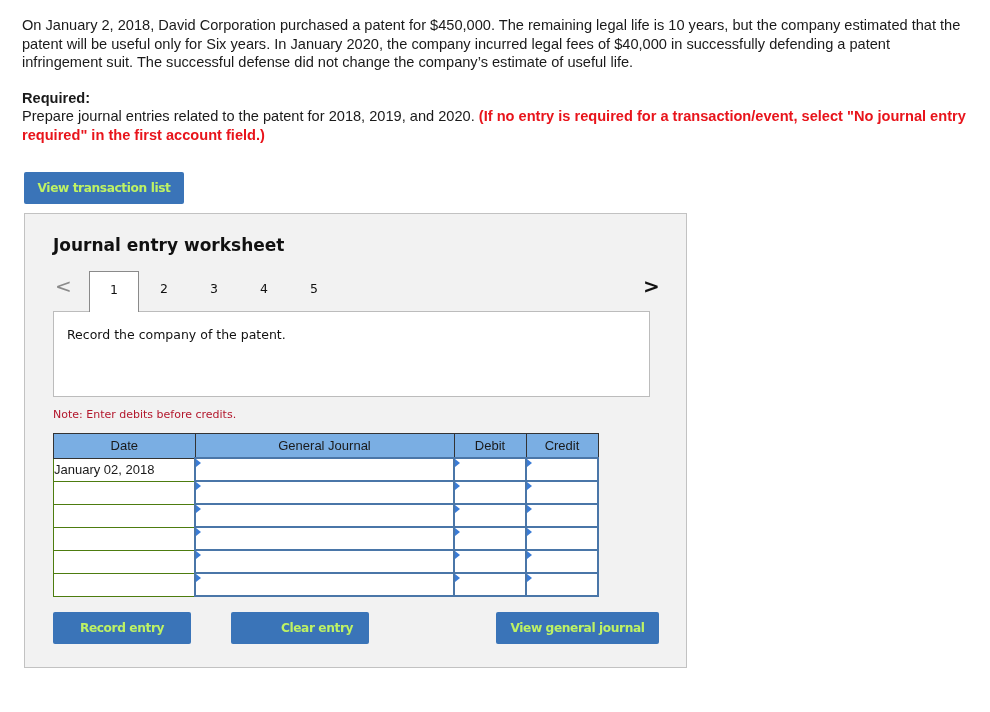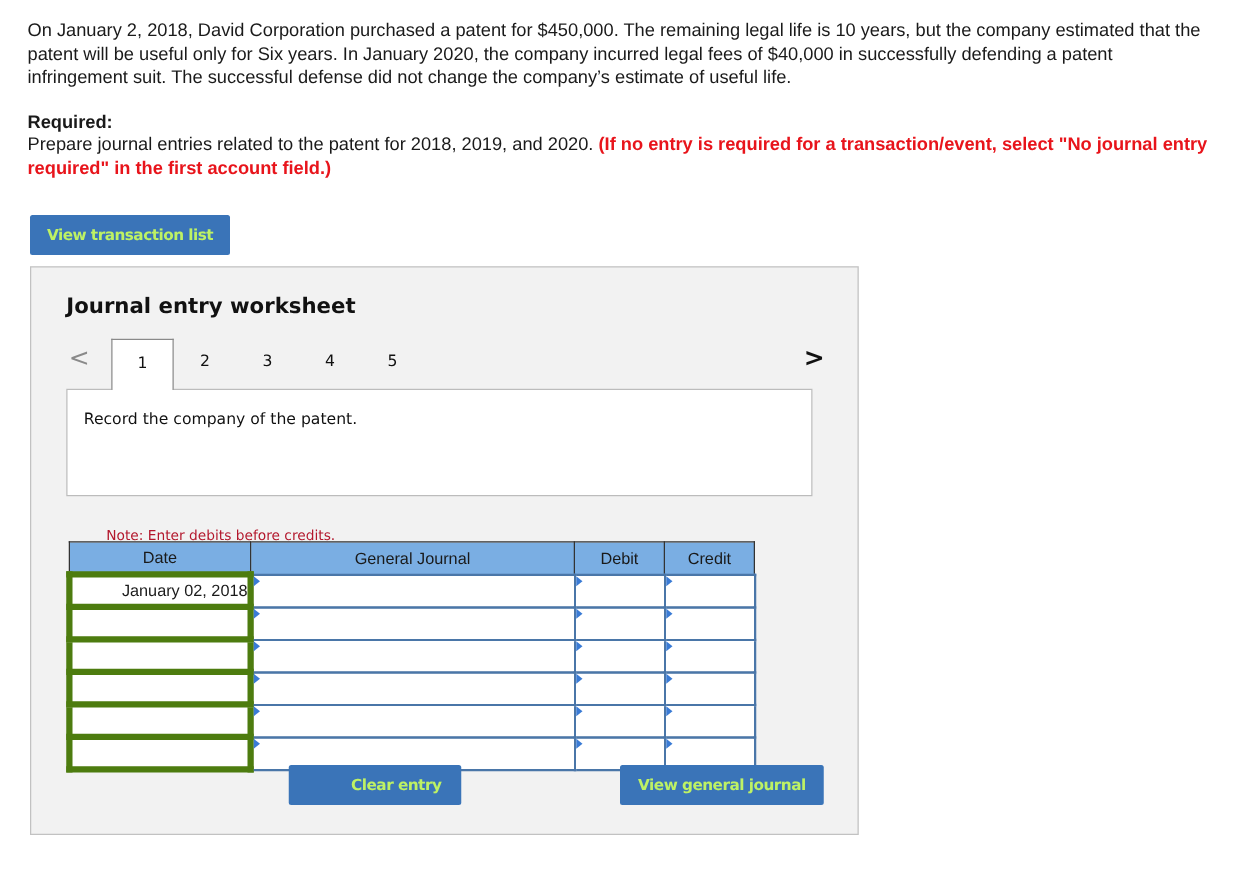--- a/index.html
+++ b/index.html
@@ -13,25 +13,25 @@
   .btn-vtl { left: 24px; top: 172px; width: 160px; height: 32px; }
   .worksheet { position: absolute; left: 24px; top: 213px; width: 663px; height: 455px; background: #f2f2f2; border: 1px solid #c2c2c2; box-sizing: border-box; }
   .ws-title { position: absolute; left: 28px; top: 21px; font-family: "DejaVu Sans", sans-serif; font-weight: bold; font-size: 17px; color: #111; }
   .nav-prev { position: absolute; left: 30px; top: 60px; font-size: 20px; color: #8a8a8a; font-family: "DejaVu Sans", sans-serif; cursor: pointer; }
   .nav-next { position: absolute; left: 618px; top: 60px; font-size: 20px; color: #111; font-family: "DejaVu Sans", sans-serif; font-weight: bold; cursor: pointer; }
   .tabs { position: absolute; left: 64px; top: 57px; height: 42px; display: flex; }
   .tab { width: 50px; height: 42px; font-family: "DejaVu Sans", sans-serif; font-size: 12.5px; color: #111; display: flex; justify-content: center; padding-top: 10px; box-sizing: border-box; cursor: pointer; }
   .tab.active { background: #ffffff; border: 1px solid #8a8a8a; border-bottom: none; position: relative; z-index: 2; height: 41px; }
   .instr { position: absolute; left: 28px; top: 97px; width: 597px; height: 86px; background: #fff; border: 1px solid #bcbcbc; box-sizing: border-box; }
   .instr-text { position: absolute; left: 13px; top: 15px; font-family: "DejaVu Sans", sans-serif; font-size: 12.5px; color: #111; }
-  .note { position: absolute; left: 28px; top: 208px; font-family: "DejaVu Sans", sans-serif; font-size: 11px; color: #b3172c; margin-left: 32px; }
+  .note { position: absolute; left: 28px; top: 194px; font-family: "DejaVu Sans", sans-serif; font-size: 11px; color: #b3172c; }
   .jtable { position: absolute; left: 28px; top: 219px; border-collapse: collapse; font-family: "Liberation Sans", sans-serif; }
   .jtable th { background: #7aaee3; font-size: 13px; font-weight: normal; color: #1a1a1a; height: 23px; border: 1px solid #333; padding: 0; }
   .jtable td { height: 21px; padding: 0; background: #fff; }
-  .jtable td.date { width: 140px; border: 5px solid #4d7c0f; text-align: right; font-size: 13px; color: #1a1a1a; }
+  .jtable td.date { width: 140px; border: 1px solid #4d7c0f; text-align: left; font-size: 13px; color: #1a1a1a; }
   .jtable td.cell { border: 2px solid #4a76a8; position: relative; cursor: text; }
   .jtable td.cell::before { content: ""; position: absolute; left: 0; top: 0; width: 0; height: 0; border-top: 4px solid transparent; border-bottom: 4px solid transparent; border-left: 5px solid #3a7bd5; }
   .c-journal { width: 258px; }
   .c-debit { width: 71px; }
   .c-credit { width: 71px; }
   .btn-rec { left: 28px; top: 398px; width: 138px; height: 32px; }
   .btn-clr { left: 206px; top: 398px; width: 138px; height: 32px; padding-left: 40px; }
   .btn-vgj { left: 471px; top: 398px; width: 163px; height: 32px; }
 </style>
 </head>
@@ -109,15 +109,16 @@
       </tr>
       <tr>
         <td class="date"></td>
         <td class="cell"></td>
         <td class="cell"></td>
         <td class="cell"></td>
       </tr>
     </tbody>
   </table>
 
+  <button class="btn btn-rec">Record entry</button>
   <button class="btn btn-clr">Clear entry</button>
   <button class="btn btn-vgj">View general journal</button>
 </div>
 
 </body></html>

